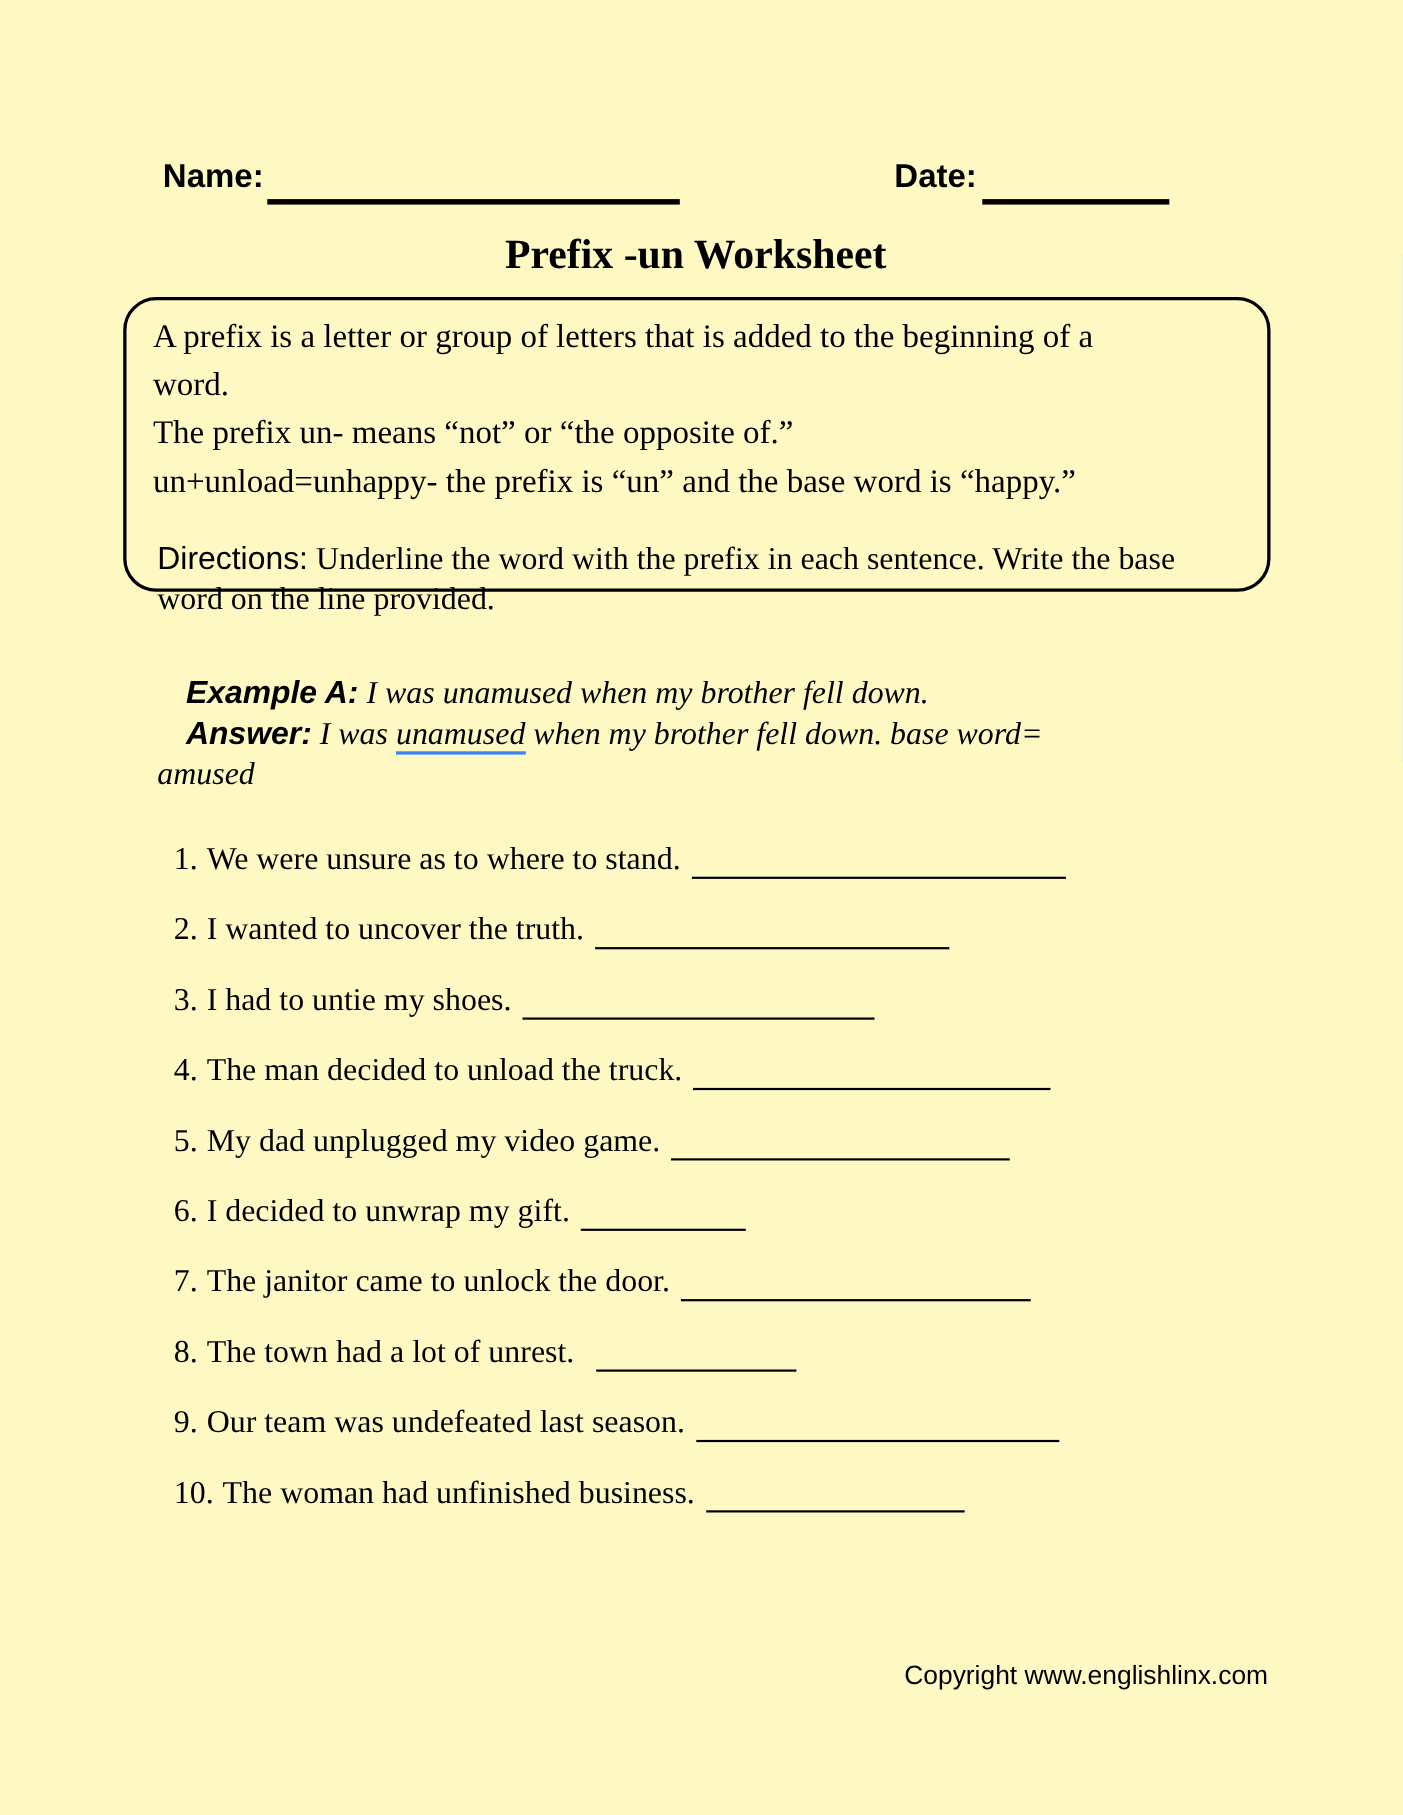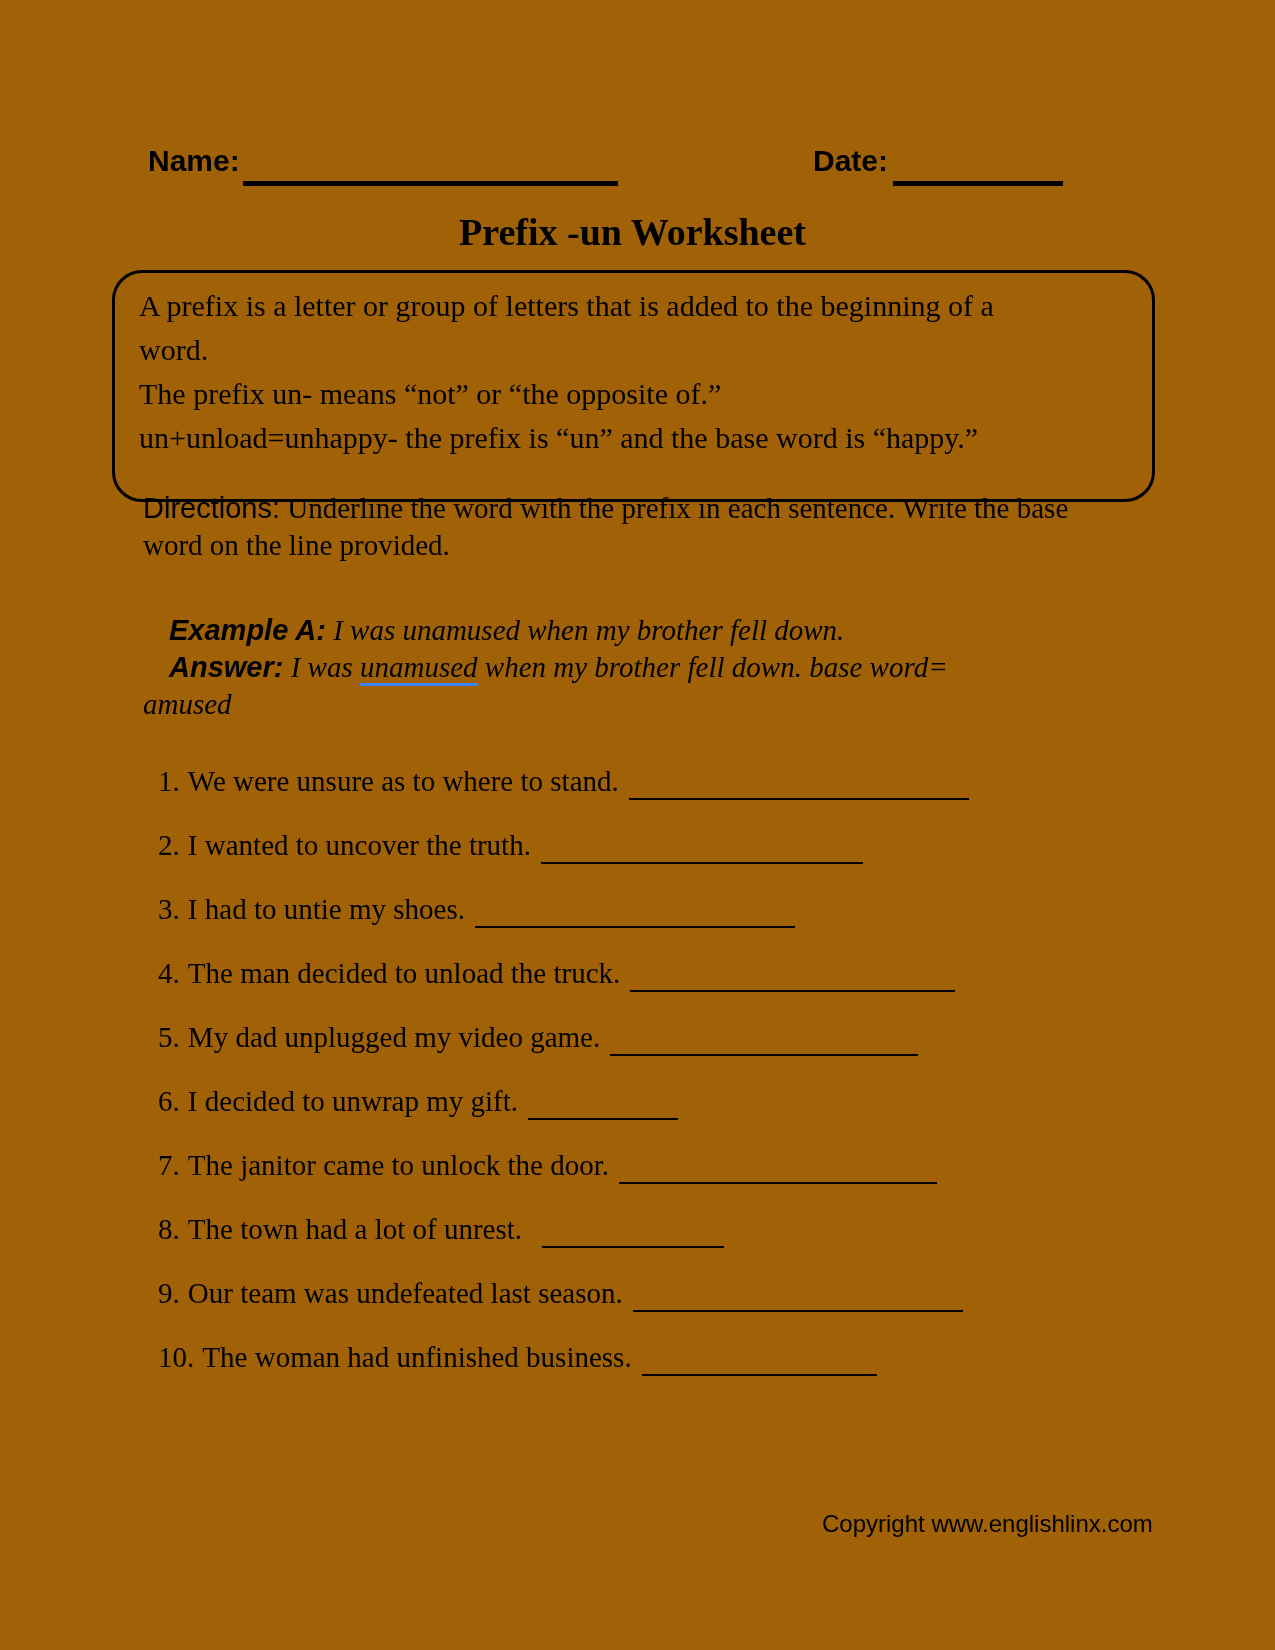--- a/index.html
+++ b/index.html
@@ -1,21 +1,21 @@
 <!DOCTYPE html>
 <html><head>
 <meta charset="utf-8">
 <style>
   * { margin:0; padding:0; box-sizing:border-box; }
   html,body { background:#e8e8e8; }
   .page {
     position:relative;
     width:1275px; height:1650px;
     margin:0 auto;
-    background:#a16207;
+    background:#fef9c3;
     color:#000000;
     font-family:"Liberation Serif", serif;
     overflow:hidden;
   }
   
   .name-label {
     position:absolute; left:148px; top:144px;
     font-family:"Liberation Sans", sans-serif;
     font-weight:700; font-size:30px;
   }
@@ -34,21 +34,21 @@
   }
   
   .title {
     position:absolute; left:0; right:10px; top:210px;
     text-align:center;
     font-weight:700; font-size:38px;
   }
   
   .info-box {
     position:absolute; left:112px; top:270px;
-    width:1043px; height:232px;
+    width:1043px; height:268px;
     border:3px solid #000; border-radius:30px;
     padding:11px 20px 0 24px;
     font-size:30px; line-height:44px;
   }
   
   .directions {
     position:absolute; left:143px; top:490px;
     width:940px;
     font-size:29px; line-height:37px;
   }

